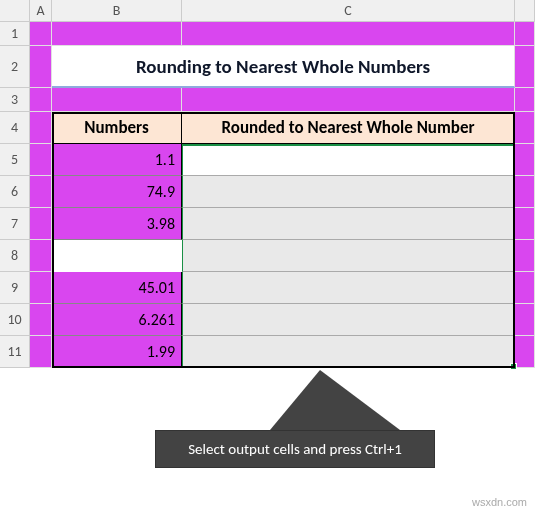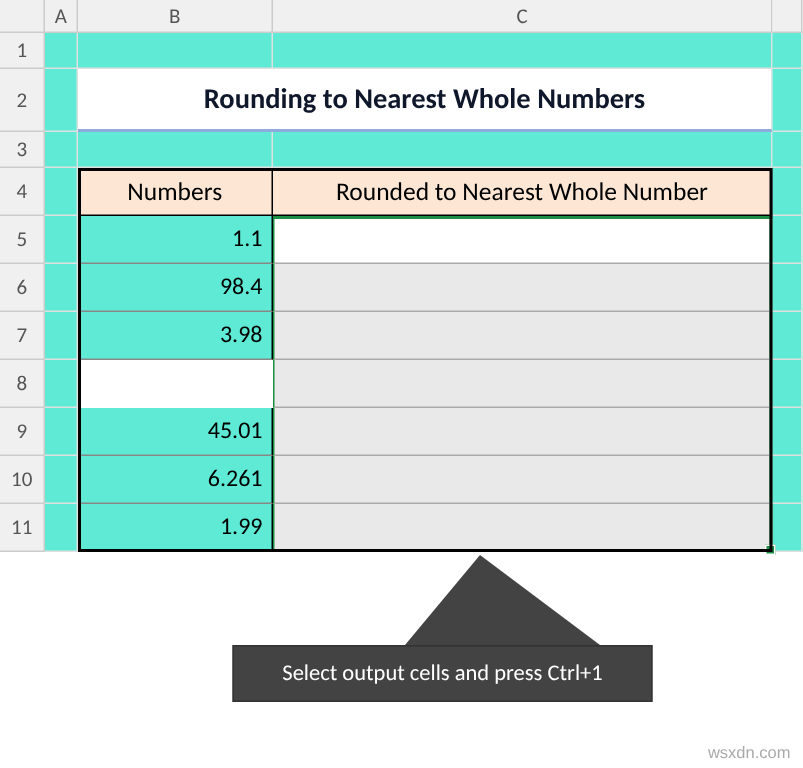--- a/index.html
+++ b/index.html
@@ -28,21 +28,21 @@
     font-size: 14px;
     color: #555;
   }
   .cell {
     border-right: 1px solid #e0e0e0;
     border-bottom: 1px solid #e0e0e0;
     display: flex;
     align-items: center;
     padding: 0 6px;
     font-size: 15px;
-    background: #5eead4;
+    background: #d946ef;
   }
   .title-cell {
     grid-column: 3 / 5;
     grid-row: 3;
     justify-content: center;
     font-size: 19px;
     font-weight: bold;
     color: #0f172a;
     border-bottom: 2px solid #8faadc;
     background: #fff;
@@ -51,21 +51,21 @@
     position: absolute;
     left: 52px;
     top: 112px;
     width: 463px;
     height: 256px;
     border: 2px solid #000;
     pointer-events: none;
   }
   .header-cell {
     background: #fde6d4;
-    font-weight: normal;
+    font-weight: bold;
     font-size: 17px;
     justify-content: center;
     color: #000;
     border-right: 1px solid #000;
     border-bottom: 1px solid #000;
   }
   .num-cell {
     justify-content: flex-end;
     font-size: 16px;
     border-right: 1px solid #000;
@@ -165,21 +165,21 @@
   <div class="cell header-cell" style="grid-column:3;grid-row:5">Numbers</div>
   <div class="cell header-cell" style="grid-column:4;grid-row:5">Rounded to Nearest Whole Number</div>
   <div class="cell" style="grid-column:5;grid-row:5"></div>
 
   <div class="cell" style="grid-column:2;grid-row:6"></div>
   <div class="cell num-cell" style="grid-column:3;grid-row:6">1.1</div>
   <div class="cell out-cell sel-top sel-left sel-right active-cell" style="grid-column:4;grid-row:6"></div>
   <div class="cell" style="grid-column:5;grid-row:6"></div>
 
   <div class="cell" style="grid-column:2;grid-row:7"></div>
-  <div class="cell num-cell" style="grid-column:3;grid-row:7">98.4</div>
+  <div class="cell num-cell" style="grid-column:3;grid-row:7">74.9</div>
   <div class="cell out-cell sel-left sel-right" style="grid-column:4;grid-row:7"></div>
   <div class="cell" style="grid-column:5;grid-row:7"></div>
 
   <div class="cell" style="grid-column:2;grid-row:8"></div>
   <div class="cell num-cell" style="grid-column:3;grid-row:8">3.98</div>
   <div class="cell out-cell sel-left sel-right" style="grid-column:4;grid-row:8"></div>
   <div class="cell" style="grid-column:5;grid-row:8"></div>
 
   <div class="cell" style="grid-column:2;grid-row:9"></div>
   <div class="cell out-cell sel-left sel-right" style="grid-column:4;grid-row:9"></div>

